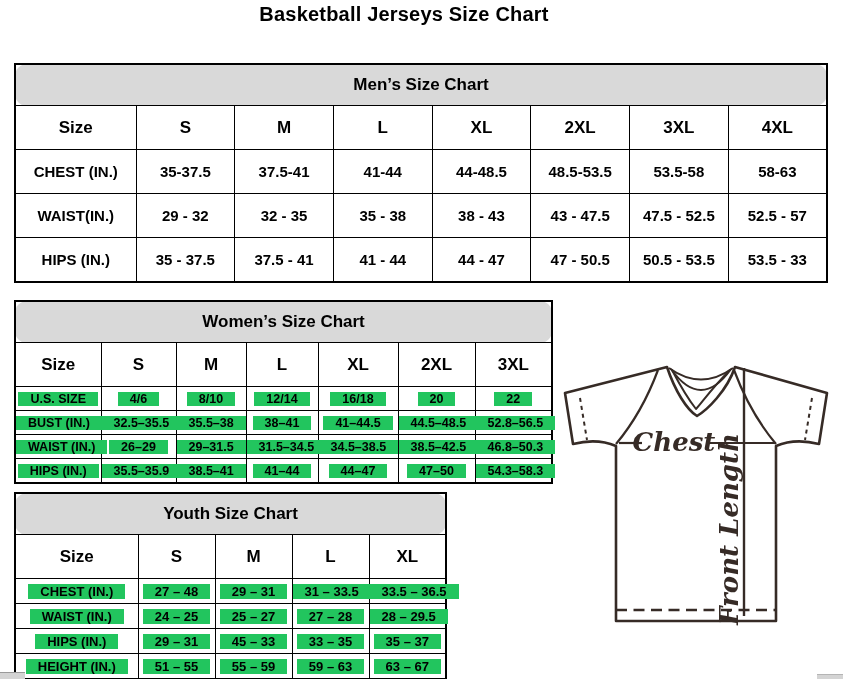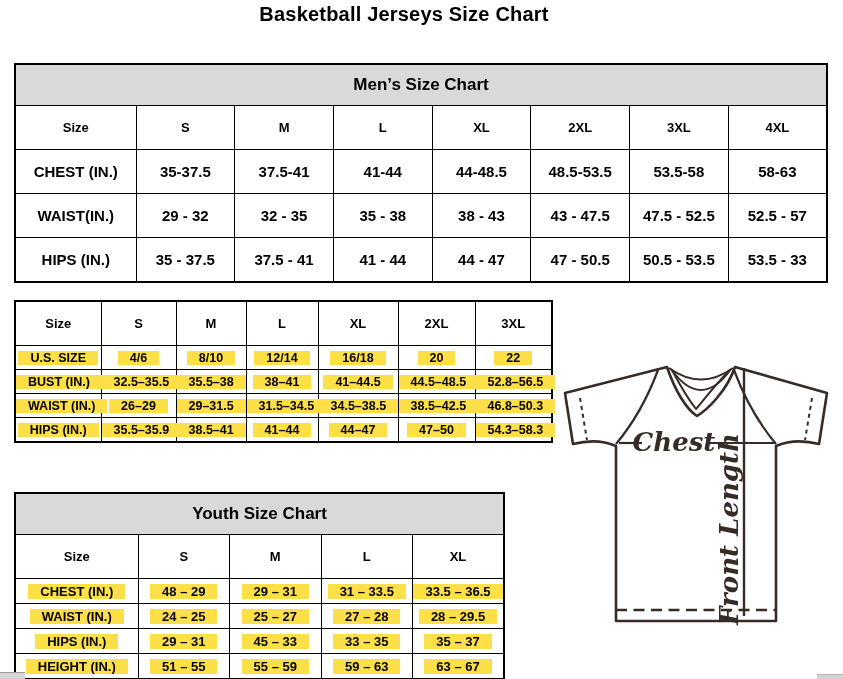--- a/index.html
+++ b/index.html
@@ -13,32 +13,32 @@
     font-size:20px;font-weight:bold;letter-spacing:0.2px;
   }
   table.sizetable{
     position:absolute;border-collapse:collapse;table-layout:fixed;
     border:2px solid #000;background:#fff;
   }
   table.sizetable th,table.sizetable td{
     border:1px solid #000;text-align:center;vertical-align:middle;
     font-weight:bold;padding:0;color:#000;
   }
-  th.bar{background:#d9d9d9;font-size:17px;height:40px;}
-  tr.hdr th{height:43px;font-size:13px;margin-top:12px;}
+  th.bar{background:#d9d9d9;font-size:17px;height:40px;border-radius:12px;}
+  tr.hdr th{height:43px;font-size:17px;margin-top:12px;}
   
   .t-mens{left:14px;top:63px;width:814px;}
   .t-mens td{height:43px;font-size:15px;}
   
   .t-womens{left:14px;top:300px;width:537px;}
   .t-womens td{height:23px;font-size:12.5px;}
   
-  .t-youth{left:14px;top:492px;width:491px;}
+  .t-youth{left:14px;top:492px;width:433px;}
   .t-youth td{height:24px;font-size:13px;}
-  .hl{background:#fde047;padding:0 12px;white-space:nowrap;}
+  .hl{background:#22c55e;padding:0 12px;white-space:nowrap;}
   
   .jersey{position:absolute;left:555px;top:352px;width:290px;height:282px;}
   .jersey path{fill:none;stroke:#362b26;stroke-linejoin:round;stroke-linecap:butt;}
   .jersey text{fill:#362b26;font-family:"DejaVu Serif","Liberation Serif",serif;
     font-style:italic;font-weight:bold;}
   
   .frag{position:absolute;background:#d4d4d4;}
   .frag-l{left:0;top:672px;width:25px;height:6px;border-top:1px solid #9a9a9a;}
   .frag-r{left:817px;top:674px;width:26px;height:5px;border-top:1px solid #b5b5b5;}
 </style>
@@ -103,20 +103,23 @@
   <colgroup>
     <col style="width:86px">
       <col style="width:75px">
       <col style="width:70px">
     <col style="width:72px">
       <col style="width:80px">
       <col style="width:77px">
       <col style="width:77px">
   </colgroup>
   <tbody>
+      <tr>
+    <th class="bar" colspan="7">Women’s Size Chart</th>
+  </tr>
   <tr class="hdr">
     <th>Size</th>
     <th>S</th>
     <th>M</th>
     <th>L</th>
     <th>XL</th>
     <th>2XL</th>
     <th>3XL</th>
   </tr>
   <tr>
@@ -169,21 +172,21 @@
   </tr>
   <tr class="hdr">
     <th>Size</th>
     <th>S</th>
     <th>M</th>
     <th>L</th>
     <th>XL</th>
   </tr>
   <tr>
     <td><span class="hl">CHEST (IN.)</span></td>
-    <td><span class="hl">48 – 29</span></td>
+    <td><span class="hl">27 – 48</span></td>
     <td><span class="hl">29 – 31</span></td>
     <td><span class="hl">31 – 33.5</span></td>
     <td><span class="hl">33.5 – 36.5</span></td>
   </tr>
   <tr>
     <td><span class="hl">WAIST (IN.)</span></td>
     <td><span class="hl">24 – 25</span></td>
     <td><span class="hl">25 – 27</span></td>
     <td><span class="hl">27 – 28</span></td>
     <td><span class="hl">28 – 29.5</span></td>

